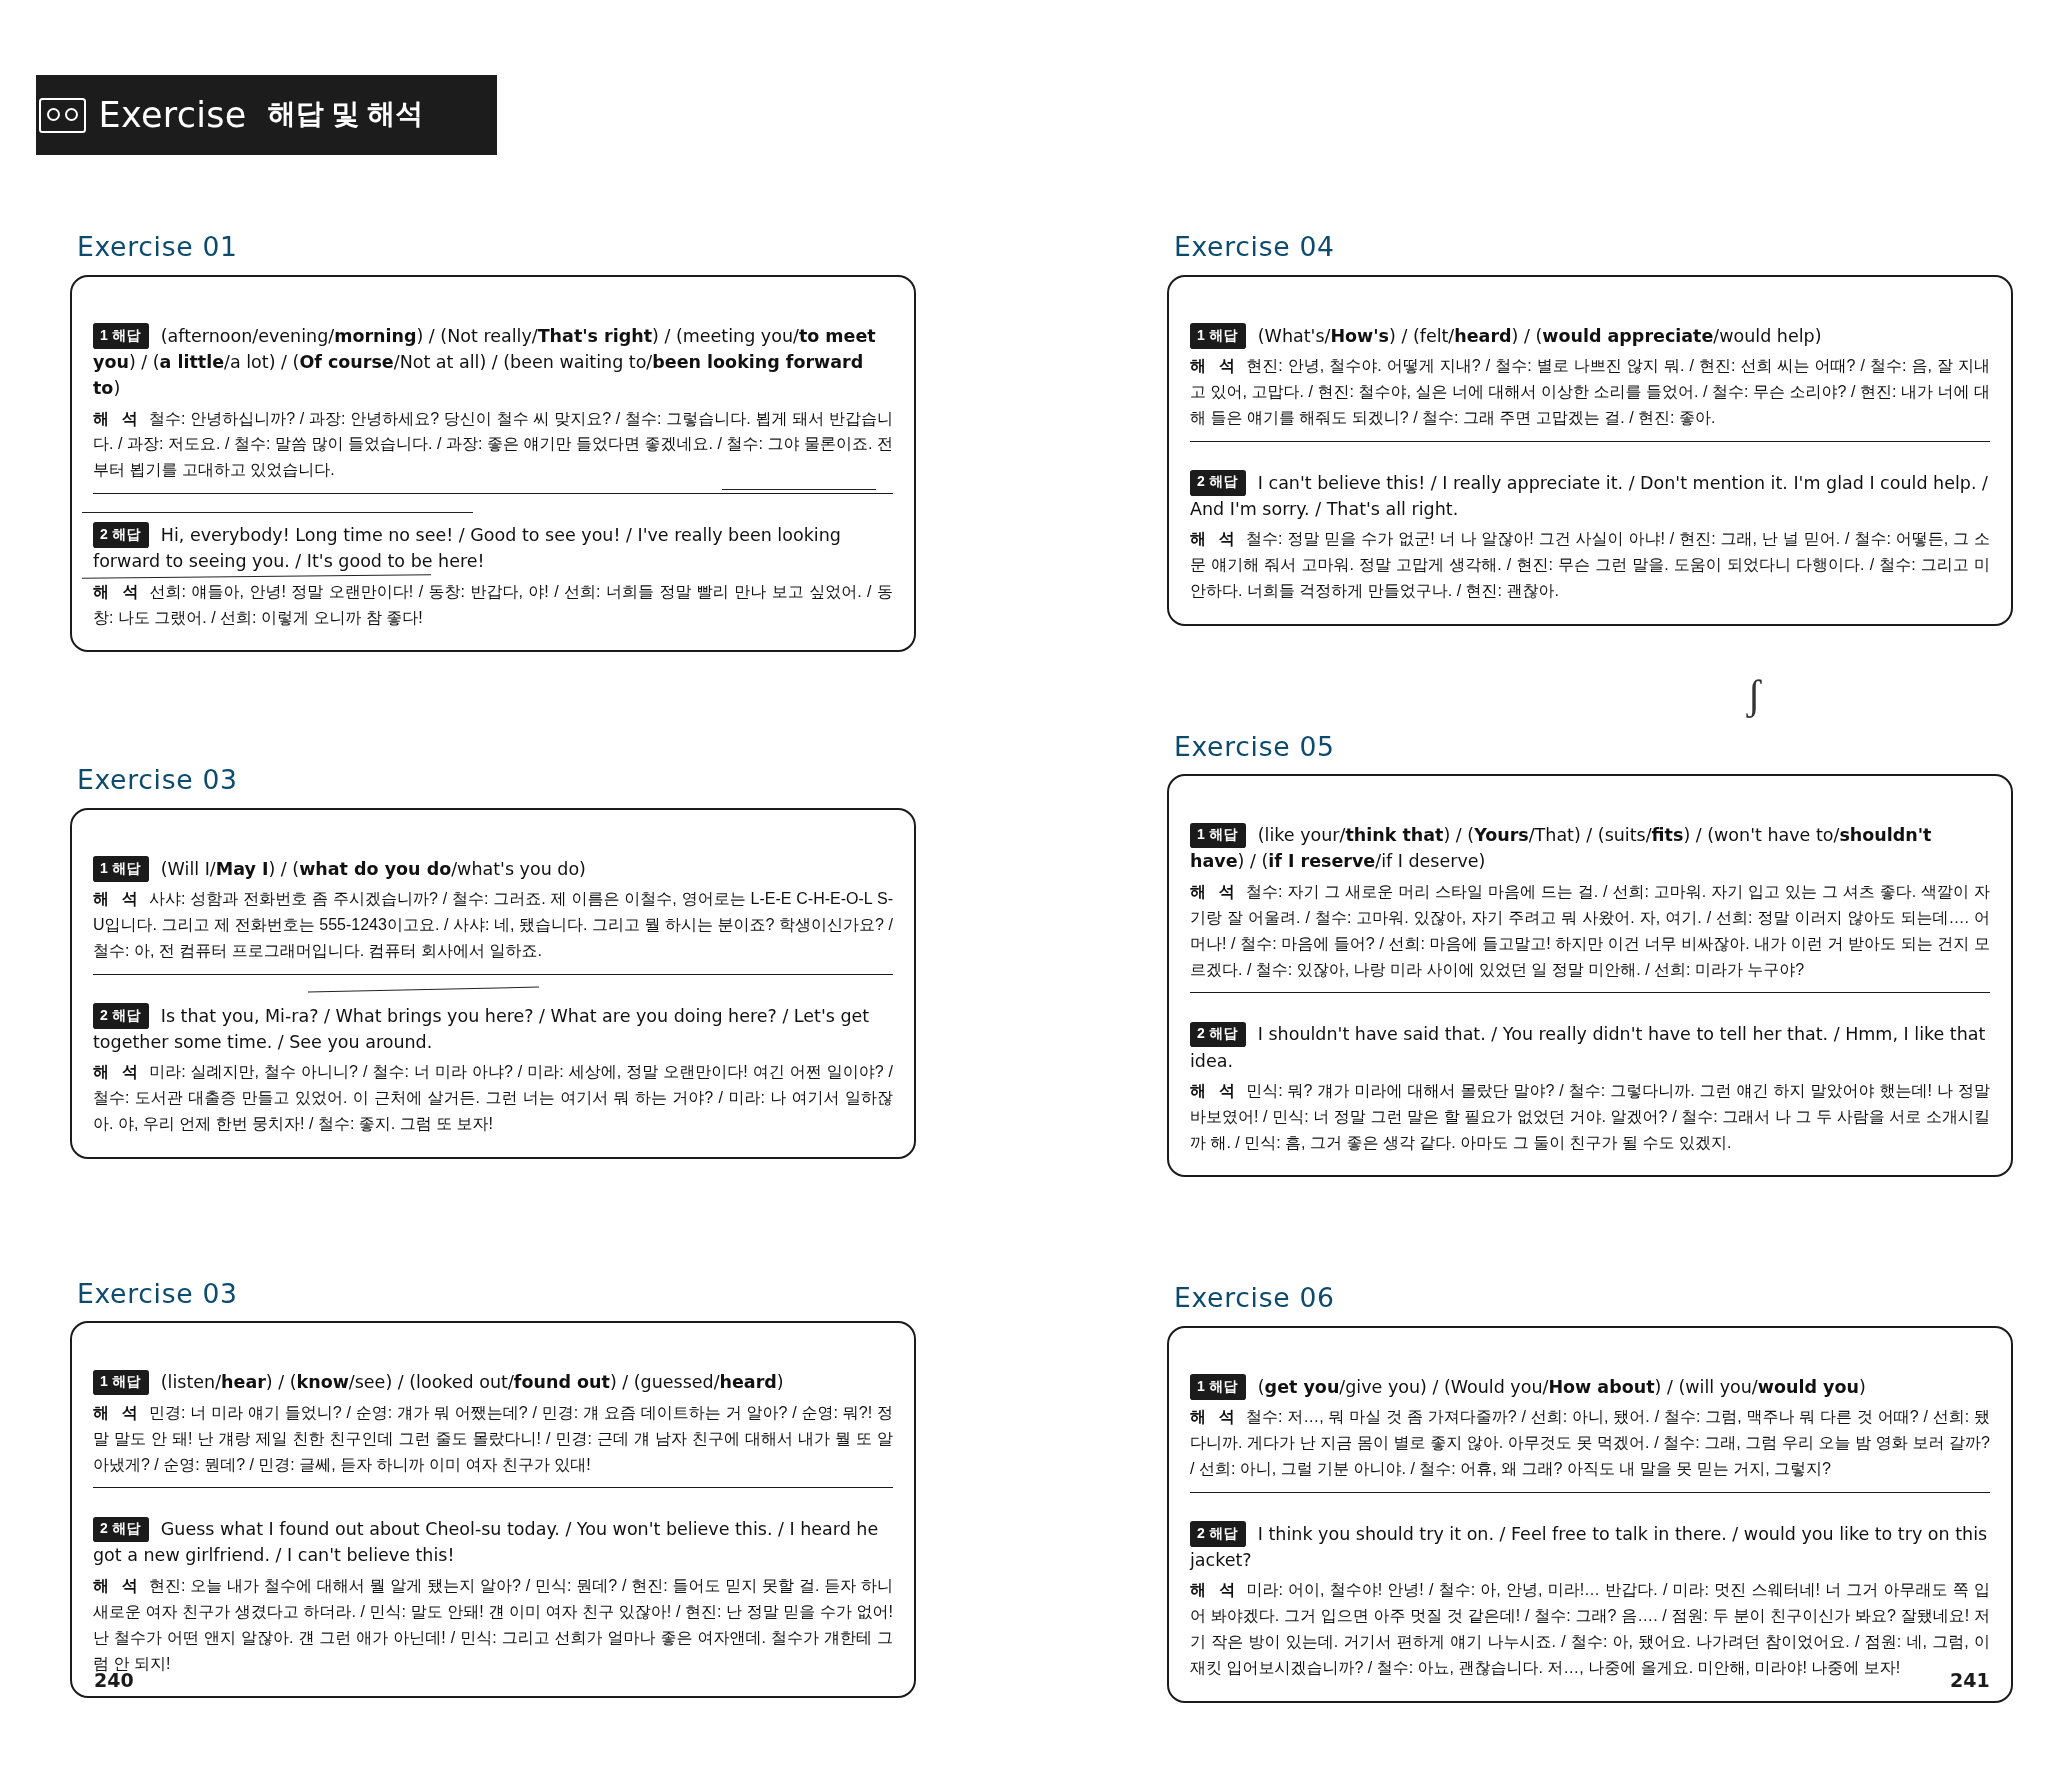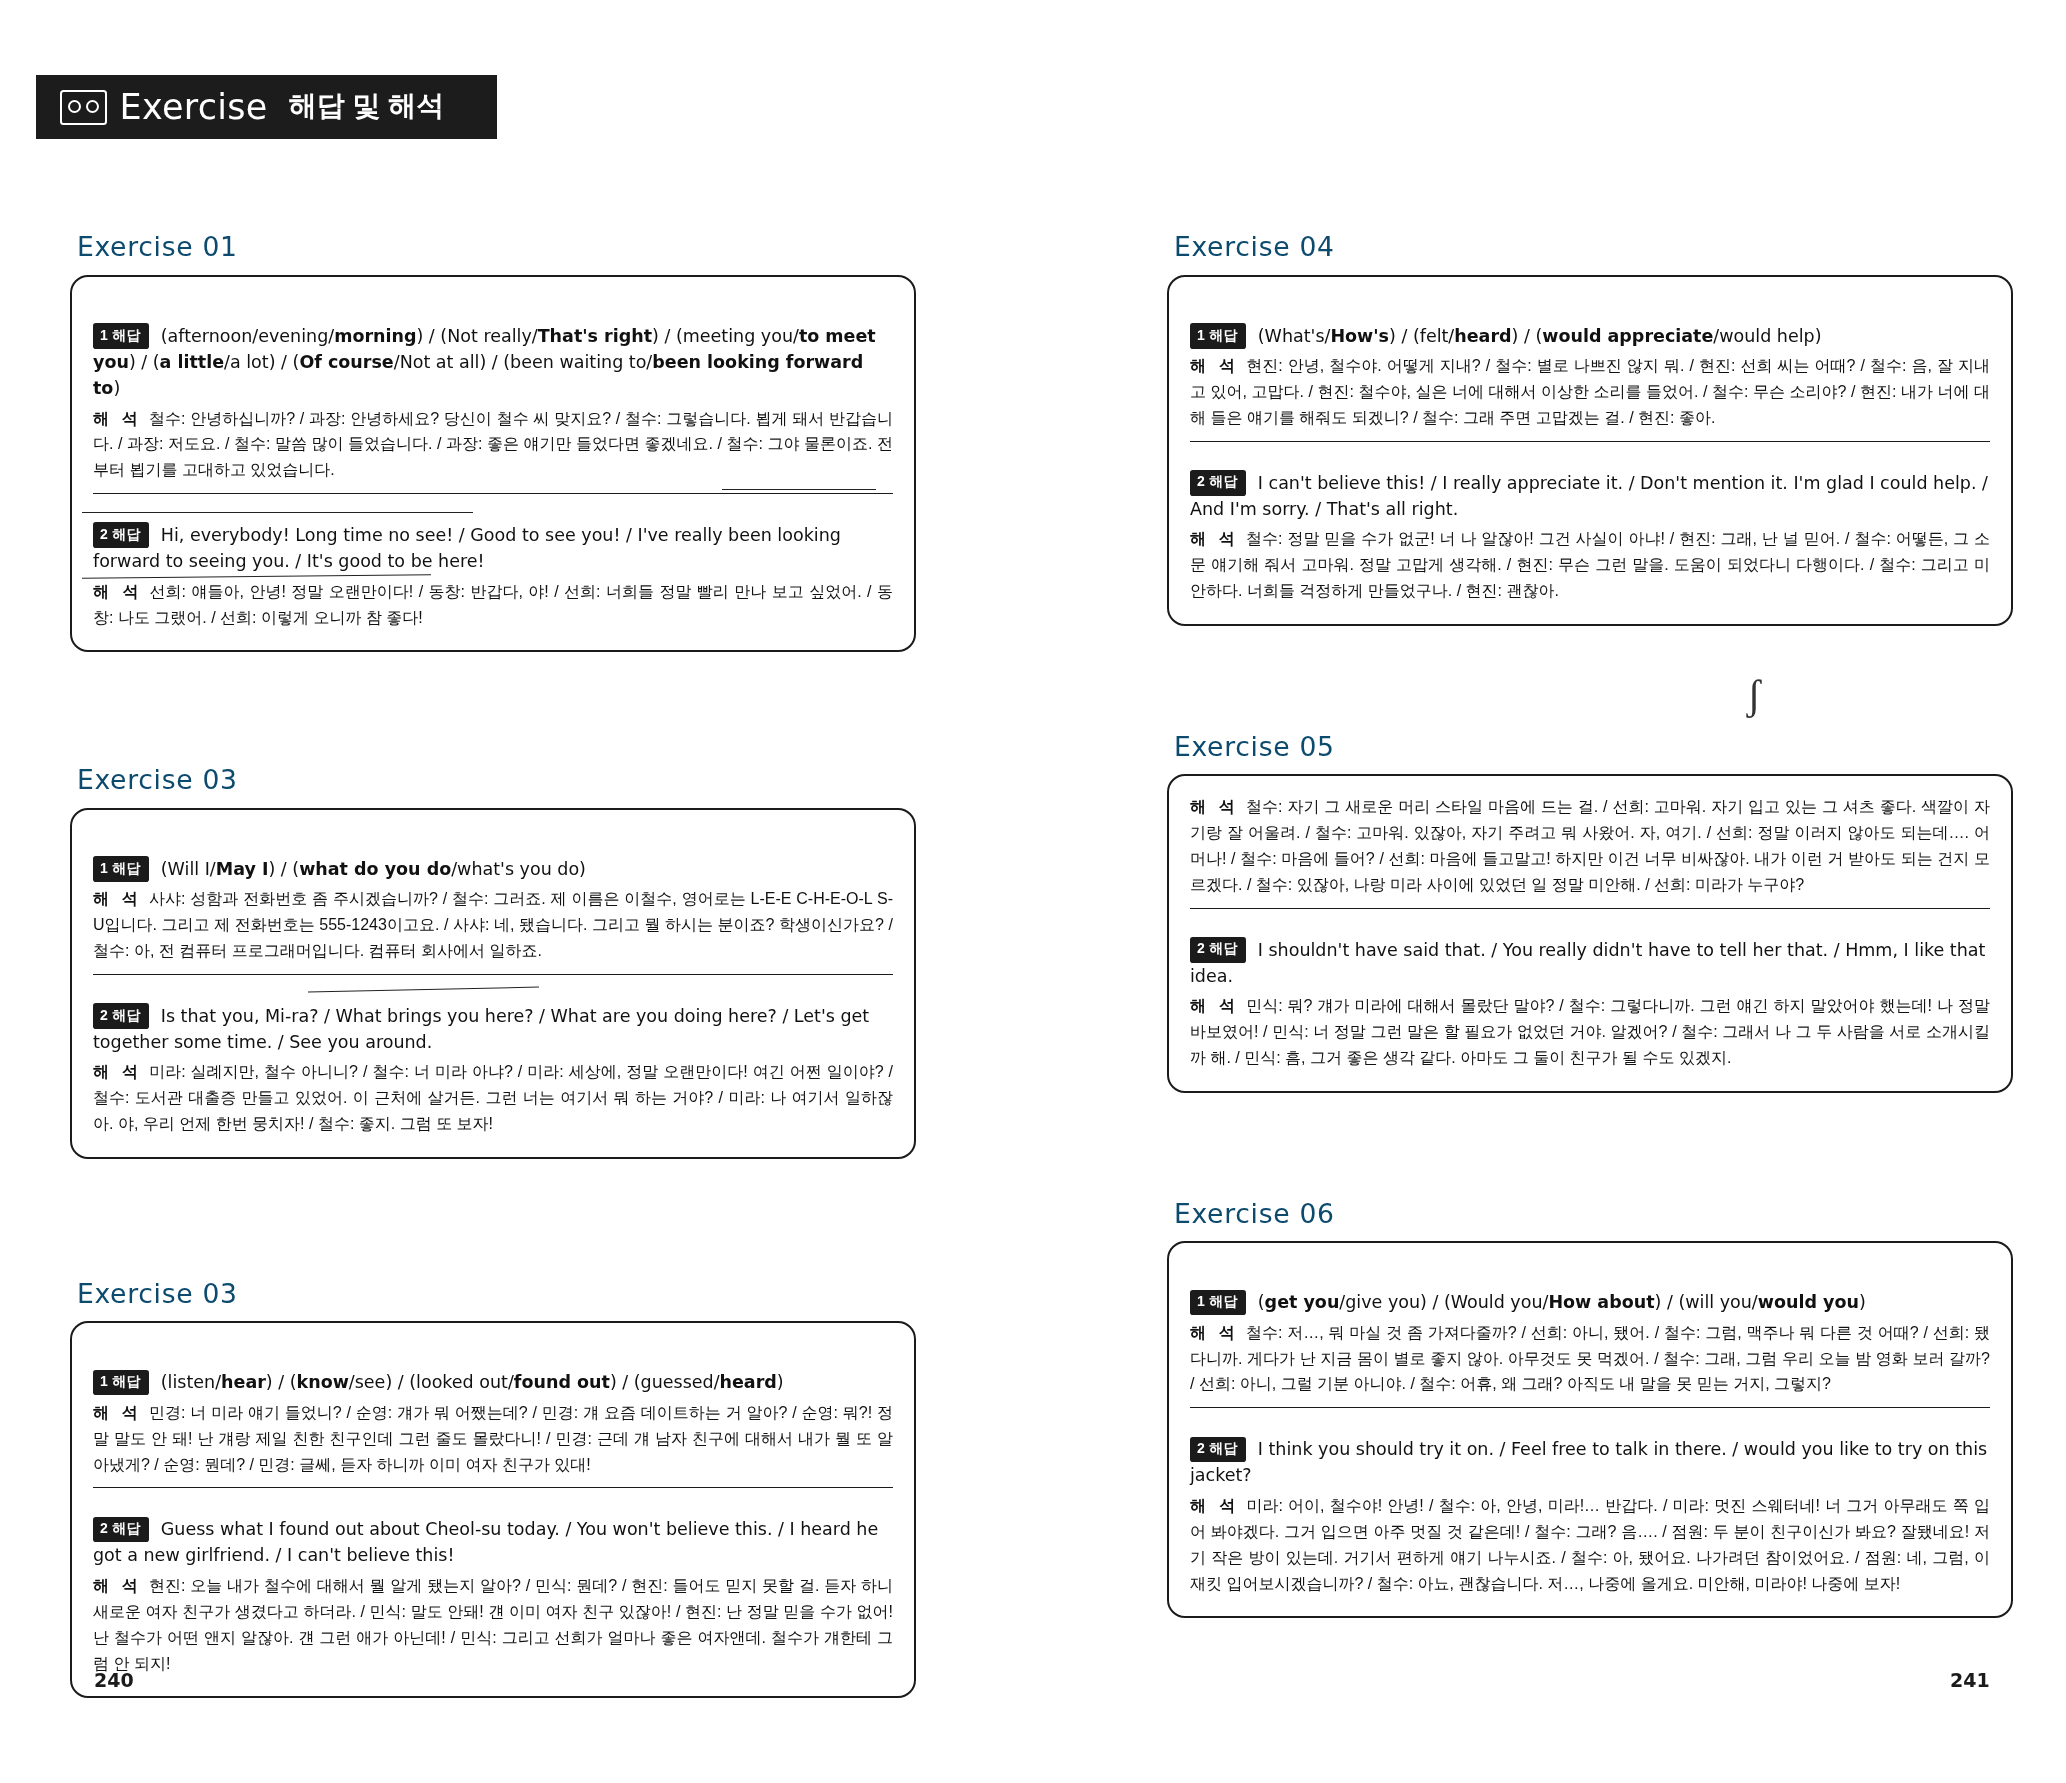--- a/index.html
+++ b/index.html
@@ -15,25 +15,25 @@
     position: relative;
     overflow: hidden;
   }
 
   
   .banner {
     position: absolute;
     left: 36px;
     top: 75px;
     width: 461px;
-    height: 64px;
+    height: 80px;
     background: #1c1c1c;
     display: flex;
     align-items: center;
-    padding-left: 24px;
+    padding-left: 3px;
     box-sizing: border-box;
   }
   .banner .tape-icon {
     width: 43px;
     height: 31px;
     border: 2.1px solid #ffffff;
     border-radius: 3.5px;
     background: #1c1c1c;
     position: relative;
     flex: none;
@@ -253,20 +253,24 @@
       </div>
       <div class="trans">
         <span class="lbl">해 석</span><span>철수: 정말 믿을 수가 없군! 너 나 알잖아! 그건 사실이 아냐! / 현진: 그래, 난 널 믿어. / 철수: 어떻든, 그 소문 얘기해 줘서 고마워. 정말 고맙게 생각해. / 현진: 무슨 그런 말을. 도움이 되었다니 다행이다. / 철수: 그리고 미안하다. 너희들 걱정하게 만들었구나. / 현진: 괜찮아.</span>
       </div>
     </div>
   </section>
 
   <section class="ex-block" style="margin-top:105px;">
     <h2 class="ex-title">Exercise 05</h2>
     <div class="card">
+      <div class="ans-row">
+        <span class="tag">1 해답</span>
+        <span class="ans-text">(like your/<b>think that</b>) / (<b>Yours</b>/That) / (suits/<b>fits</b>) / (won't have to/<b>shouldn't have</b>) / (<b>if I reserve</b>/if I deserve)</span>
+      </div>
       <div class="trans">
         <span class="lbl">해 석</span><span>철수: 자기 그 새로운 머리 스타일 마음에 드는 걸. / 선희: 고마워. 자기 입고 있는 그 셔츠 좋다. 색깔이 자기랑 잘 어울려. / 철수: 고마워. 있잖아, 자기 주려고 뭐 사왔어. 자, 여기. / 선희: 정말 이러지 않아도 되는데…. 어머나! / 철수: 마음에 들어? / 선희: 마음에 들고말고! 하지만 이건 너무 비싸잖아. 내가 이런 거 받아도 되는 건지 모르겠다. / 철수: 있잖아, 나랑 미라 사이에 있었던 일 정말 미안해. / 선희: 미라가 누구야?</span>
       </div>
       <hr class="sep">
       <div class="ans-row">
         <span class="tag">2 해답</span>
         <span class="ans-text">I shouldn't have said that. / You really didn't have to tell her that. / Hmm, I like that idea.</span>
       </div>
       <div class="trans">
         <span class="lbl">해 석</span><span>민식: 뭐? 걔가 미라에 대해서 몰랐단 말야? / 철수: 그렇다니까. 그런 얘긴 하지 말았어야 했는데! 나 정말 바보였어! / 민식: 너 정말 그런 말은 할 필요가 없었던 거야. 알겠어? / 철수: 그래서 나 그 두 사람을 서로 소개시킬까 해. / 민식: 흠, 그거 좋은 생각 같다. 아마도 그 둘이 친구가 될 수도 있겠지.</span>

